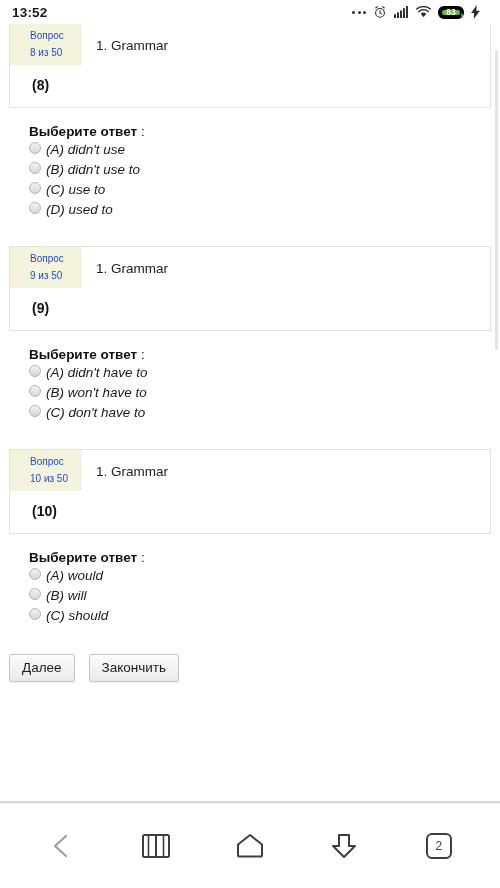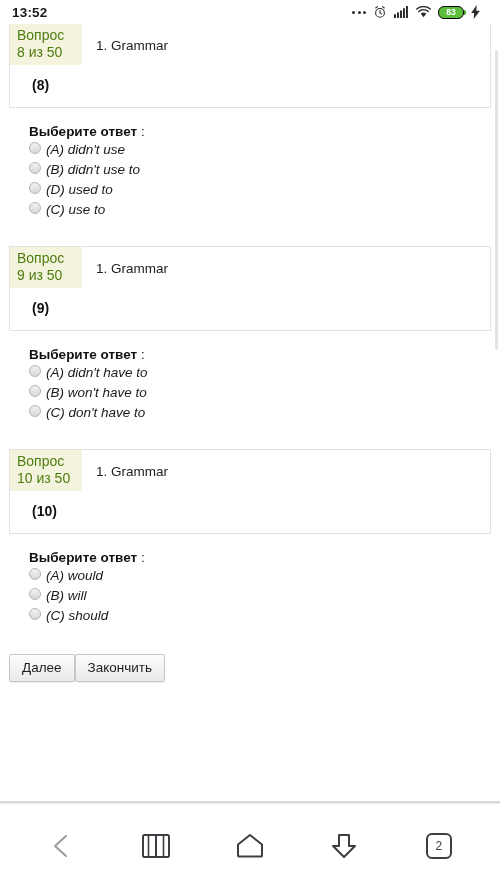--- a/index.html
+++ b/index.html
@@ -30,21 +30,21 @@
     align-items: center;
     gap: 7px;
   }
   .dots-icon { display: flex; gap: 2.5px; align-items: center; }
   .dots-icon i { width: 3px; height: 3px; border-radius: 50%; background: #2c2c2c; display: block; }
   .battery {
     position: relative;
     width: 26px; height: 13px;
     border-radius: 6px;
     background: #5bbf3c;
-    border: 1px solid #000000;
+    border: 4px solid #000000;
     display: flex; align-items: center; justify-content: center;
   }
   .battery span {
     font-size: 8.5px; font-weight: bold; color: #ffffff;
     line-height: 1;
   }
   .battery::after {
     content: "";
     position: absolute; right: -3px; top: 3.5px;
     width: 2px; height: 5px;
@@ -80,24 +80,24 @@
     padding: 0;
   }
   .qbox.clipped { border-top: none; }
 
   .qhead {
     display: flex;
     align-items: flex-start;
   }
   .qnum {
     background: #f4f4de;
-    color: #4d7c0f;
-    font-size: 14px;
+    color: #1d4ed8;
+    font-size: 10px;
     line-height: 17px;
-    padding: 3px 7px 4px 7px;
+    padding: 3px 7px 4px 20px;
     white-space: pre-line;
     min-width: 72px;
   }
   .qtitle {
     font-size: 13.5px;
     color: #222222;
     padding: 14px 0 0 14px;
   }
   .qbody {
     font-size: 14px;
@@ -131,20 +131,21 @@
     flex: none;
   }
   .opt-label {
     font-size: 13.5px;
     color: #1a1a1a;
   }
   .gap-after-answers { height: 24px; }
 
   .btn-row {
     display: flex;
+    gap: 14px;
     padding-top: 26px;
   }
   .btn {
     font-family: "Liberation Sans", sans-serif;
     font-size: 13.5px;
     color: #1d1d1d;
     padding: 5px 12px 6px 12px;
     border: 1px solid #c6c6c6;
     border-radius: 2px;
     background: linear-gradient(#fcfcfc, #e9e9e9);
@@ -242,25 +243,25 @@
     <div class="opt">
       <span class="radio"></span>
       <span class="opt-label">(A) didn't use</span>
     </div>
     <div class="opt">
       <span class="radio"></span>
       <span class="opt-label">(B) didn't use to</span>
     </div>
     <div class="opt">
       <span class="radio"></span>
+      <span class="opt-label">(C) use to</span>
+    </div>
+    <div class="opt">
+      <span class="radio"></span>
       <span class="opt-label">(D) used to</span>
-    </div>
-    <div class="opt">
-      <span class="radio"></span>
-      <span class="opt-label">(C) use to</span>
     </div>
   </div>
 
   <div class="gap-after-answers"></div>
 
   <div class="qbox">
     <div class="qhead">
       <div class="qnum">Вопрос
 9 из 50</div>
       <div class="qtitle">1. Grammar</div>

